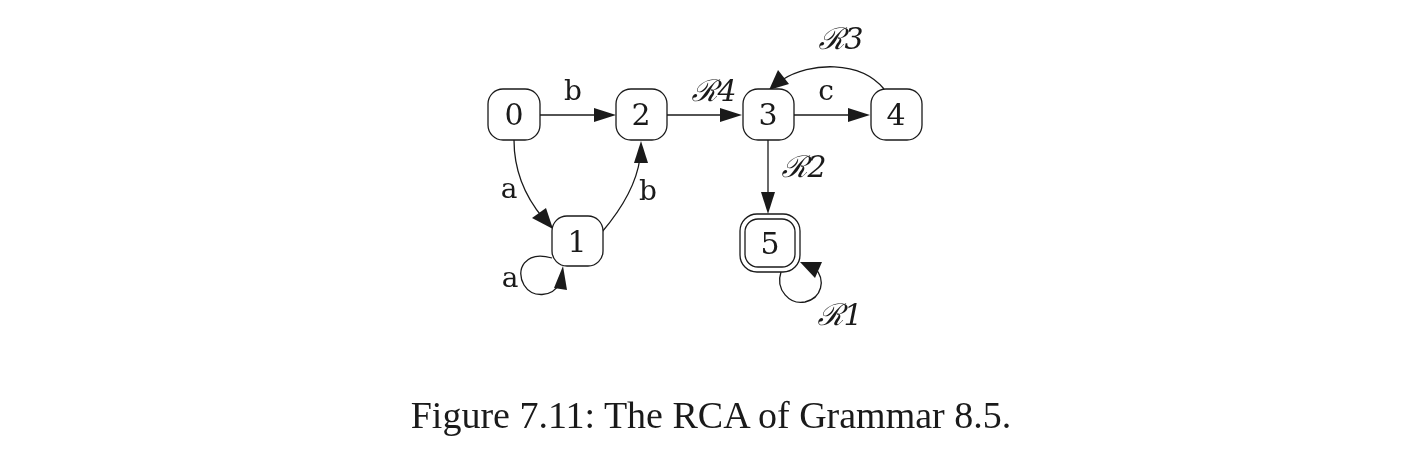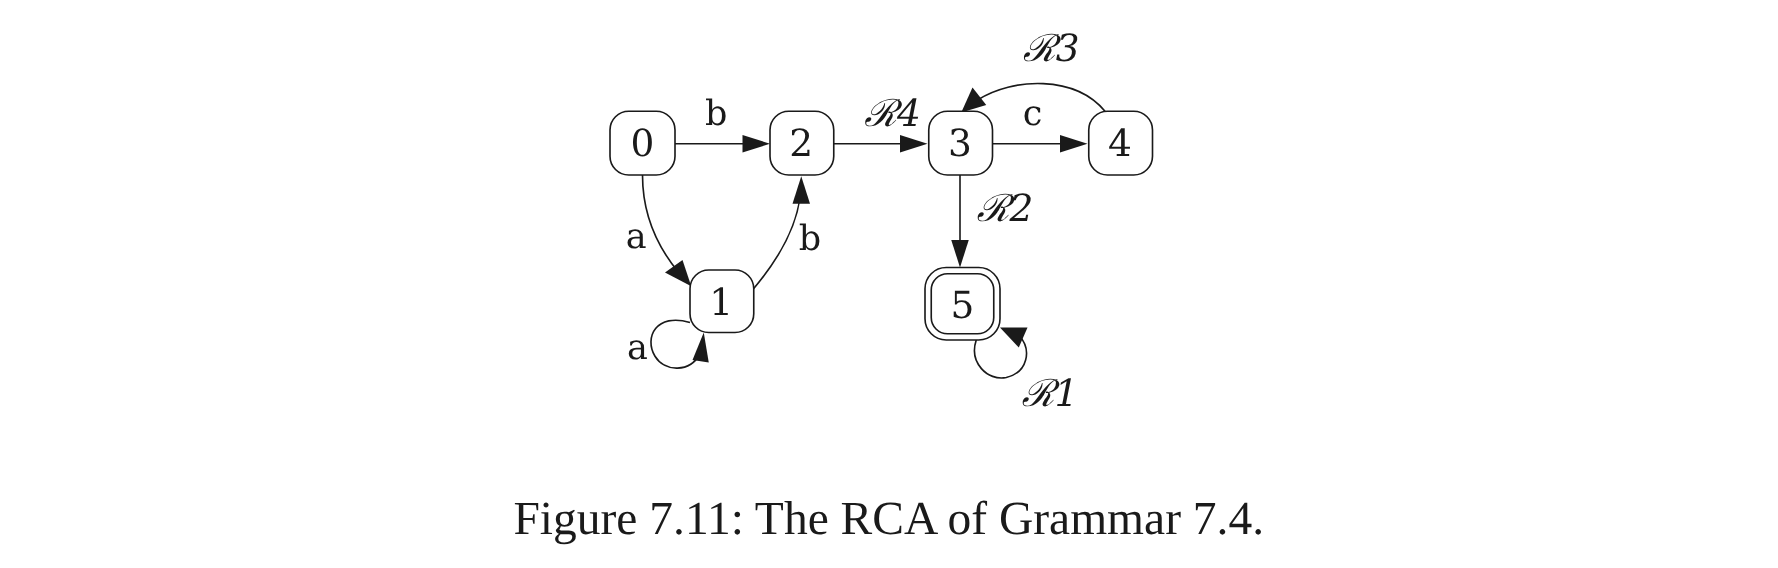--- a/index.html
+++ b/index.html
@@ -86,13 +86,13 @@
   <text class="elbl" x="509" y="198" text-anchor="middle">a</text>
   <text class="elbl" x="510" y="287" text-anchor="middle">a</text>
   <text class="elbl" x="648" y="200" text-anchor="middle">b</text>
   <text class="rl" x="714" y="101" text-anchor="middle">ℛ4</text>
   <text class="elbl" x="826" y="100" text-anchor="middle">c</text>
   <text class="rl" x="841" y="49" text-anchor="middle">ℛ3</text>
   <text class="rl" x="804" y="177" text-anchor="middle">ℛ2</text>
   <text class="rl" x="840" y="325" text-anchor="middle">ℛ1</text>
 </svg>
 
-<div class="caption">Figure 7.11: The RCA of Grammar 7.4.</div>
+<div class="caption">Figure 7.11: The RCA of Grammar 8.5.</div>
 
 </body></html>

